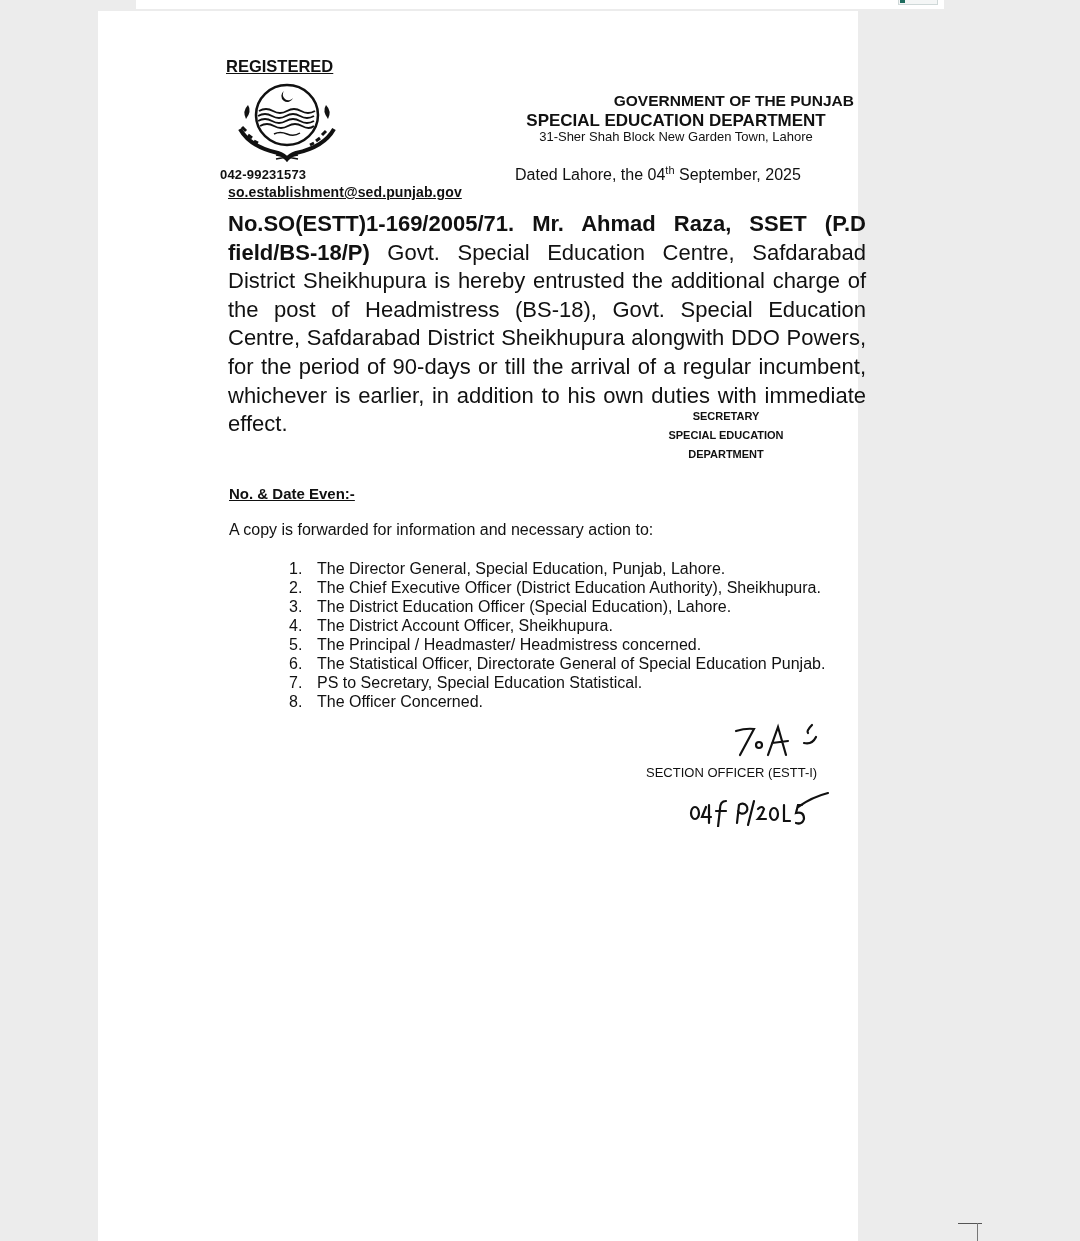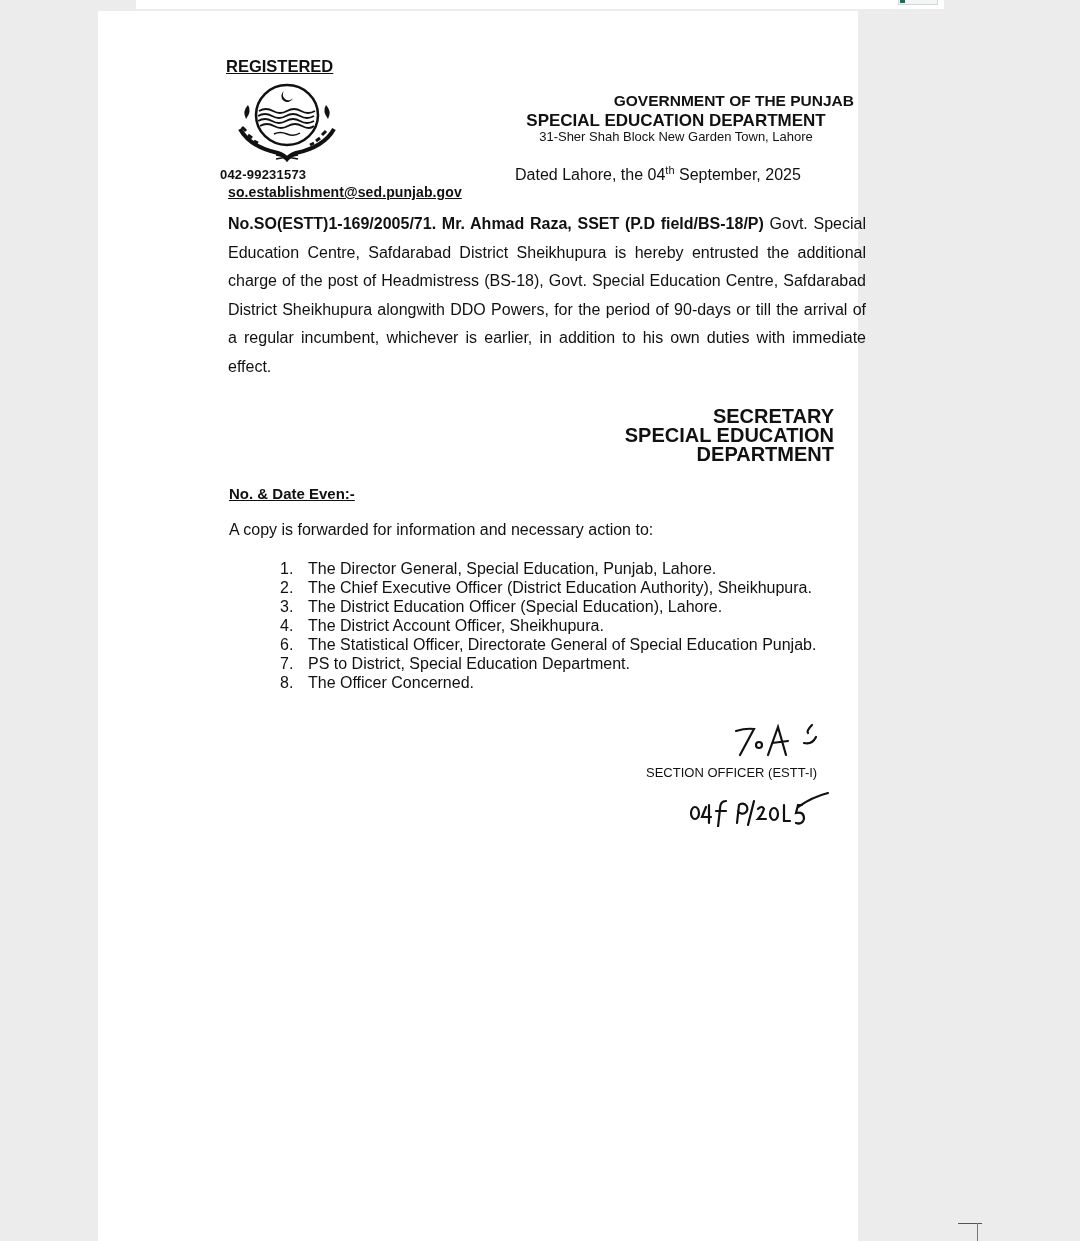--- a/index.html
+++ b/index.html
@@ -27,29 +27,29 @@
   .phone { left:122px; top:156px; font-weight:bold; font-size:13px; letter-spacing:0.2px; }
   .email { left:130px; top:173px; font-weight:bold; font-size:14px; text-decoration:underline; letter-spacing:0.1px; }
   .hdr { left:400px; width:356px; text-align:center; font-weight:bold; }
   .hdr1 { top:81px; font-size:15.5px;text-align:right; }
   .hdr2 { top:100px; font-size:17px; }
   .hdr3 { top:118px; font-size:13px; font-weight:normal; }
   .dated { left:417px; top:153px; font-size:16px; }
   .dated sup { font-size:11px; }
   .body-para {
     position:absolute; left:130px; top:199px; width:638px;
-    font-size:16px; line-height:28.6px; text-align:justify;
+    font-size:22px; line-height:28.6px; text-align:justify;
   }
   .body-para b { font-weight:bold; }
-  .sig-block { left:520px; width:216px; text-align:right; font-weight:bold; font-size:20px; line-height:19px; }
+  .sig-block { left:520px; width:216px; text-align:center; font-weight:bold; font-size:11px; line-height:19px; }
   .sig1 { top:396px; }
   .no-date { left:131px; top:474px; font-weight:bold; font-size:15px; text-decoration:underline;text-align:center; }
   .copy { left:131px; top:510px; font-size:16px;text-align:right; }
   .list { position:absolute; left:182px; top:548px; font-size:16px; line-height:19px; margin:0; padding:0; list-style:none; }
-  .list li { white-space:nowrap; }
+  .list li { white-space:nowrap;margin-left:9px; }
   .list .num { display:inline-block; width:28px; }
   .handsig { left:630px; top:706px; }
   .so { left:548px; top:754px; font-weight:normal; font-size:13px; }
   .handdate { left:588px; top:776px; }
   .edge-line { position:absolute; left:860px; top:1212px; width:24px; height:1px; background:#555; }
   .edge-tick { position:absolute; left:879px; top:1212px; width:1px; height:18px; background:#777; }
 </style>
 </head>
 <body>
 
@@ -97,22 +97,23 @@
   </div>
 
   <div class="abs no-date">No. &amp; Date Even:-</div>
   <div class="abs copy">A copy is forwarded for information and necessary action to:</div>
 
   <ol class="list">
     <li><span class="num">1.</span><span>The Director General, Special Education, Punjab, Lahore.</span></li>
     <li><span class="num">2.</span><span>The Chief Executive Officer (District Education Authority), Sheikhupura.</span></li>
     <li><span class="num">3.</span><span>The District Education Officer (Special Education), Lahore.</span></li>
     <li><span class="num">4.</span><span>The District Account Officer, Sheikhupura.</span></li>
+    <li><span class="num">5.</span><span>The Principal / Headmaster/ Headmistress concerned.</span></li>
     <li><span class="num">6.</span><span>The Statistical Officer, Directorate General of Special Education Punjab.</span></li>
-    <li><span class="num">7.</span><span>PS to District, Special Education Department.</span></li>
+    <li><span class="num">7.</span><span>PS to Secretary, Special Education Statistical.</span></li>
     <li><span class="num">8.</span><span>The Officer Concerned.</span></li>
   </ol>
 
   <svg class="abs handsig" width="100" height="44" viewBox="0 0 100 44">
     <g fill="none" stroke="#111" stroke-width="2.2" stroke-linecap="round">
       <path d="M8 14 q10 -3 18 -2 l-14 26"></path>
       <circle cx="31" cy="28" r="3"></circle>
       <path d="M40 38 l10 -28 l8 28 M44 26 l16 -2"></path>
       <path d="M84 8 q-6 6 -4 8 M76 26 q8 2 12 -6"></path>
     </g>

